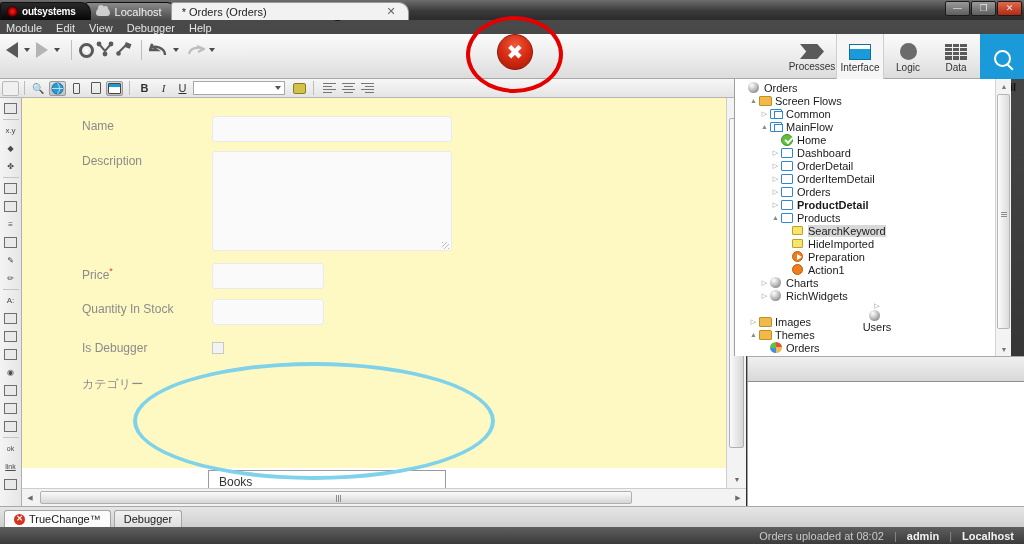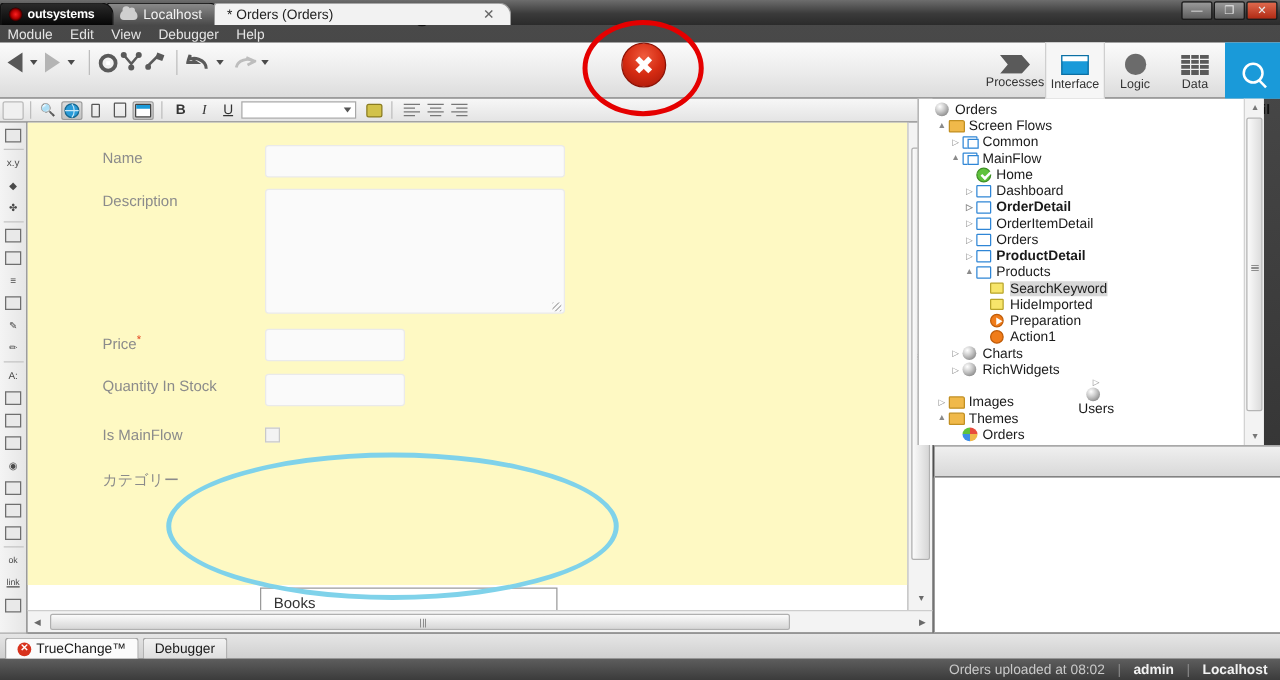--- a/index.html
+++ b/index.html
@@ -536,21 +536,21 @@
         </div>
         <div class="finput fshort"></div>
       </div>
 
       <div class="formrow" style="left:60px; top:201px;">
         <div class="flabel">Quantity In Stock</div>
         <div class="finput fshort"></div>
       </div>
 
       <div class="formrow" style="left:60px; top:240px;">
-        <div class="flabel">Is MainFlow</div>
+        <div class="flabel">Is Debugger</div>
         <div class="fcheck"></div>
       </div>
 
       <div class="formrow" style="left:60px; top:275px;justify-content:flex-end;">
         <div class="flabel">カテゴリー</div>
       </div>
 
       <div class="selbox">
         <span>Books</span>
       </div>
@@ -612,21 +612,21 @@
           </span>
           <span class="lbl">Home</span>
         </div>
         <div class="trow" style="padding-left: 35px;">
           <span class="texp">▷</span>
           <span class="tico" style="display: flex; align-items: center;">
             <span class="ic-scr"></span>
           </span>
           <span class="lbl">Dashboard</span>
         </div>
-        <div class="trow" style="padding-left: 35px; font-weight: bold;">
+        <div class="trow" style="padding-left: 35px;">
           <span class="texp">▷</span>
           <span class="tico" style="display: flex; align-items: center;">
             <span class="ic-scr"></span>
           </span>
           <span class="lbl">OrderDetail</span>
         </div>
         <div class="trow" style="padding-left: 35px;">
           <span class="texp">▷</span>
           <span class="tico" style="display: flex; align-items: center;">
             <span class="ic-scr"></span>

